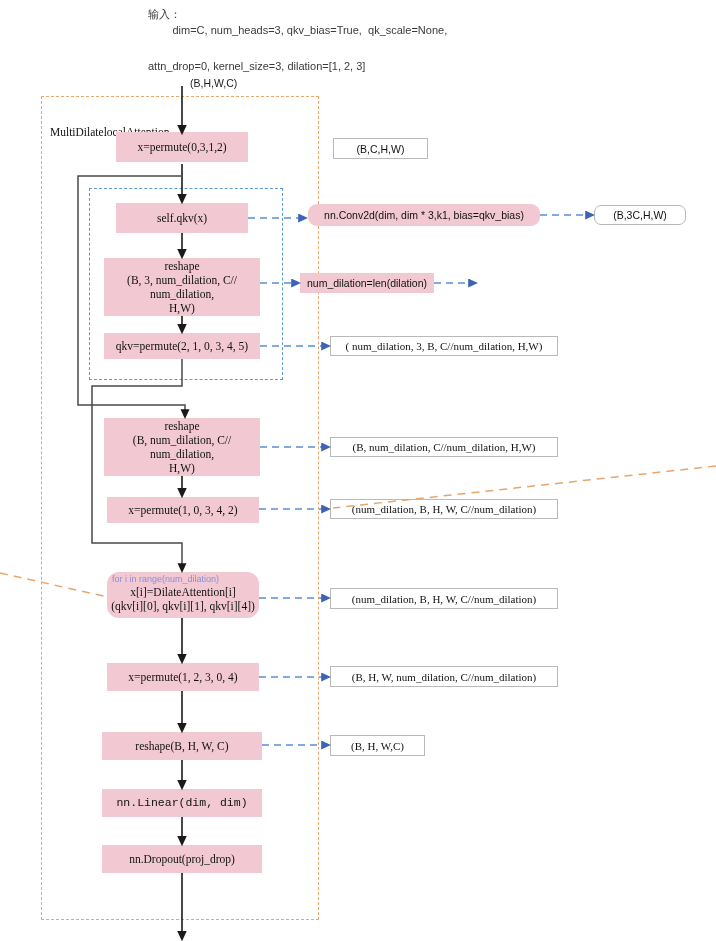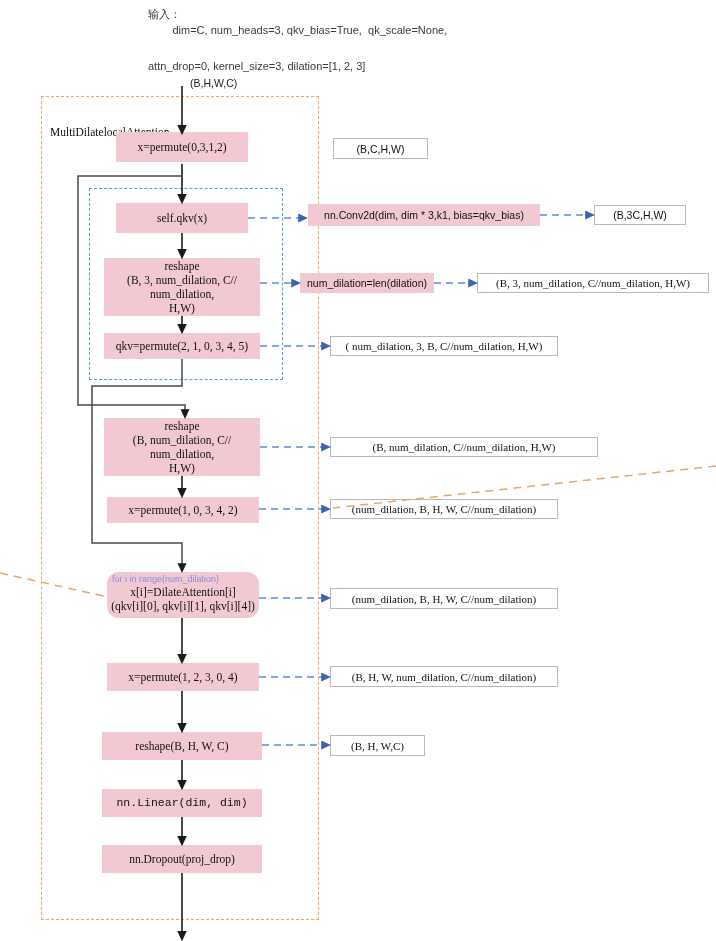--- a/index.html
+++ b/index.html
@@ -92,45 +92,42 @@
   </div>
 
   <div class="pink" style="left:102px;top:789px;width:160px;height:28px;font-family:Liberation Mono, monospace;">
     <span>nn.Linear(dim, dim)</span>
   </div>
 
   <div class="pink" style="left:102px;top:845px;width:160px;height:28px;">
     <span>nn.Dropout(proj_drop)</span>
   </div>
 
-  <div class="pink sans" style="left:308px;top:204px;width:232px;height:22px;">
+  <div class="pink sans" style="left:308px;top:204px;width:232px;height:22px;border-radius:9px;">
     <span>nn.Conv2d(dim, dim * 3,k1, bias=qkv_bias)</span>
   </div>
 
   <div class="pink sans" style="left:300px;top:273px;width:134px;height:20px;">
     <span>num_dilation=len(dilation)</span>
   </div>
 
   <div class="wbox sans" style="left:333px;top:138px;width:95px;height:21px;">
     <span>(B,C,H,W)</span>
   </div>
 
-  <div class="wbox sans" style="left:594px;top:205px;width:92px;height:20px;">
+  <div class="wbox sans" style="left:594px;top:205px;width:92px;height:20px;border-radius:7px;">
     <span>(B,3C,H,W)</span>
   </div>
 
-  <div class="wbox" style="left:477px;top:273px;width:232px;height:20px;">
-    <span>(B, 3, num_dilation, C//num_dilation, H,W)</span>
-  </div>
 
   <div class="wbox" style="left:330px;top:336px;width:228px;height:20px;">
     <span>( num_dilation, 3, B, C//num_dilation, H,W)</span>
   </div>
 
-  <div class="wbox" style="left:330px;top:437px;width:268px;height:20px;">
+  <div class="wbox" style="left:330px;top:437px;width:228px;height:20px;">
     <span>(B, num_dilation, C//num_dilation, H,W)</span>
   </div>
 
   <div class="wbox" style="left:330px;top:499px;width:228px;height:20px;">
     <span>(num_dilation, B, H, W, C//num_dilation)</span>
   </div>
 
   <div class="wbox" style="left:330px;top:588px;width:228px;height:21px;">
     <span>(num_dilation, B, H, W, C//num_dilation)</span>
   </div>

